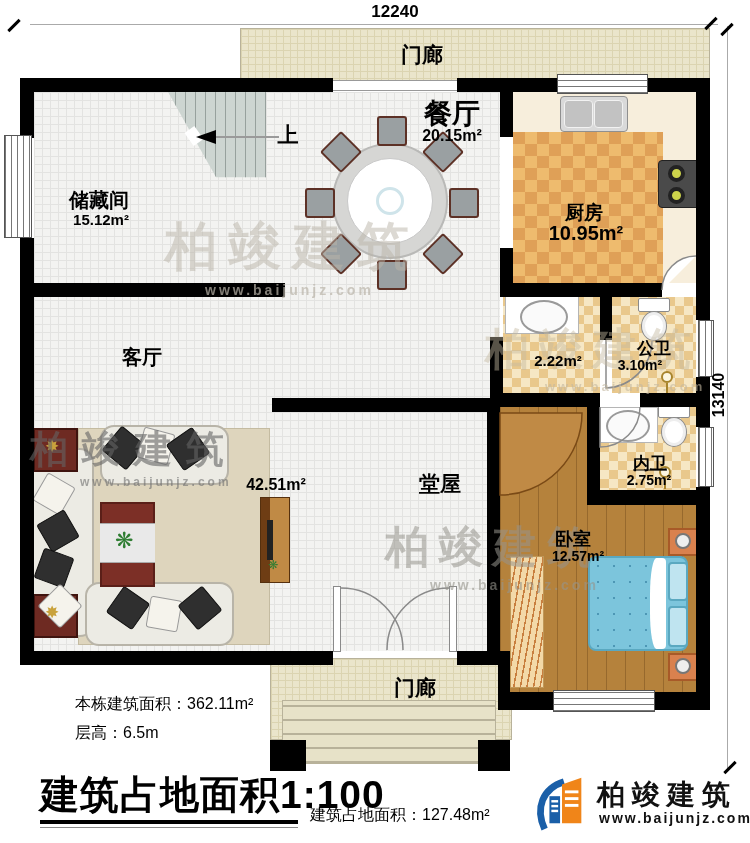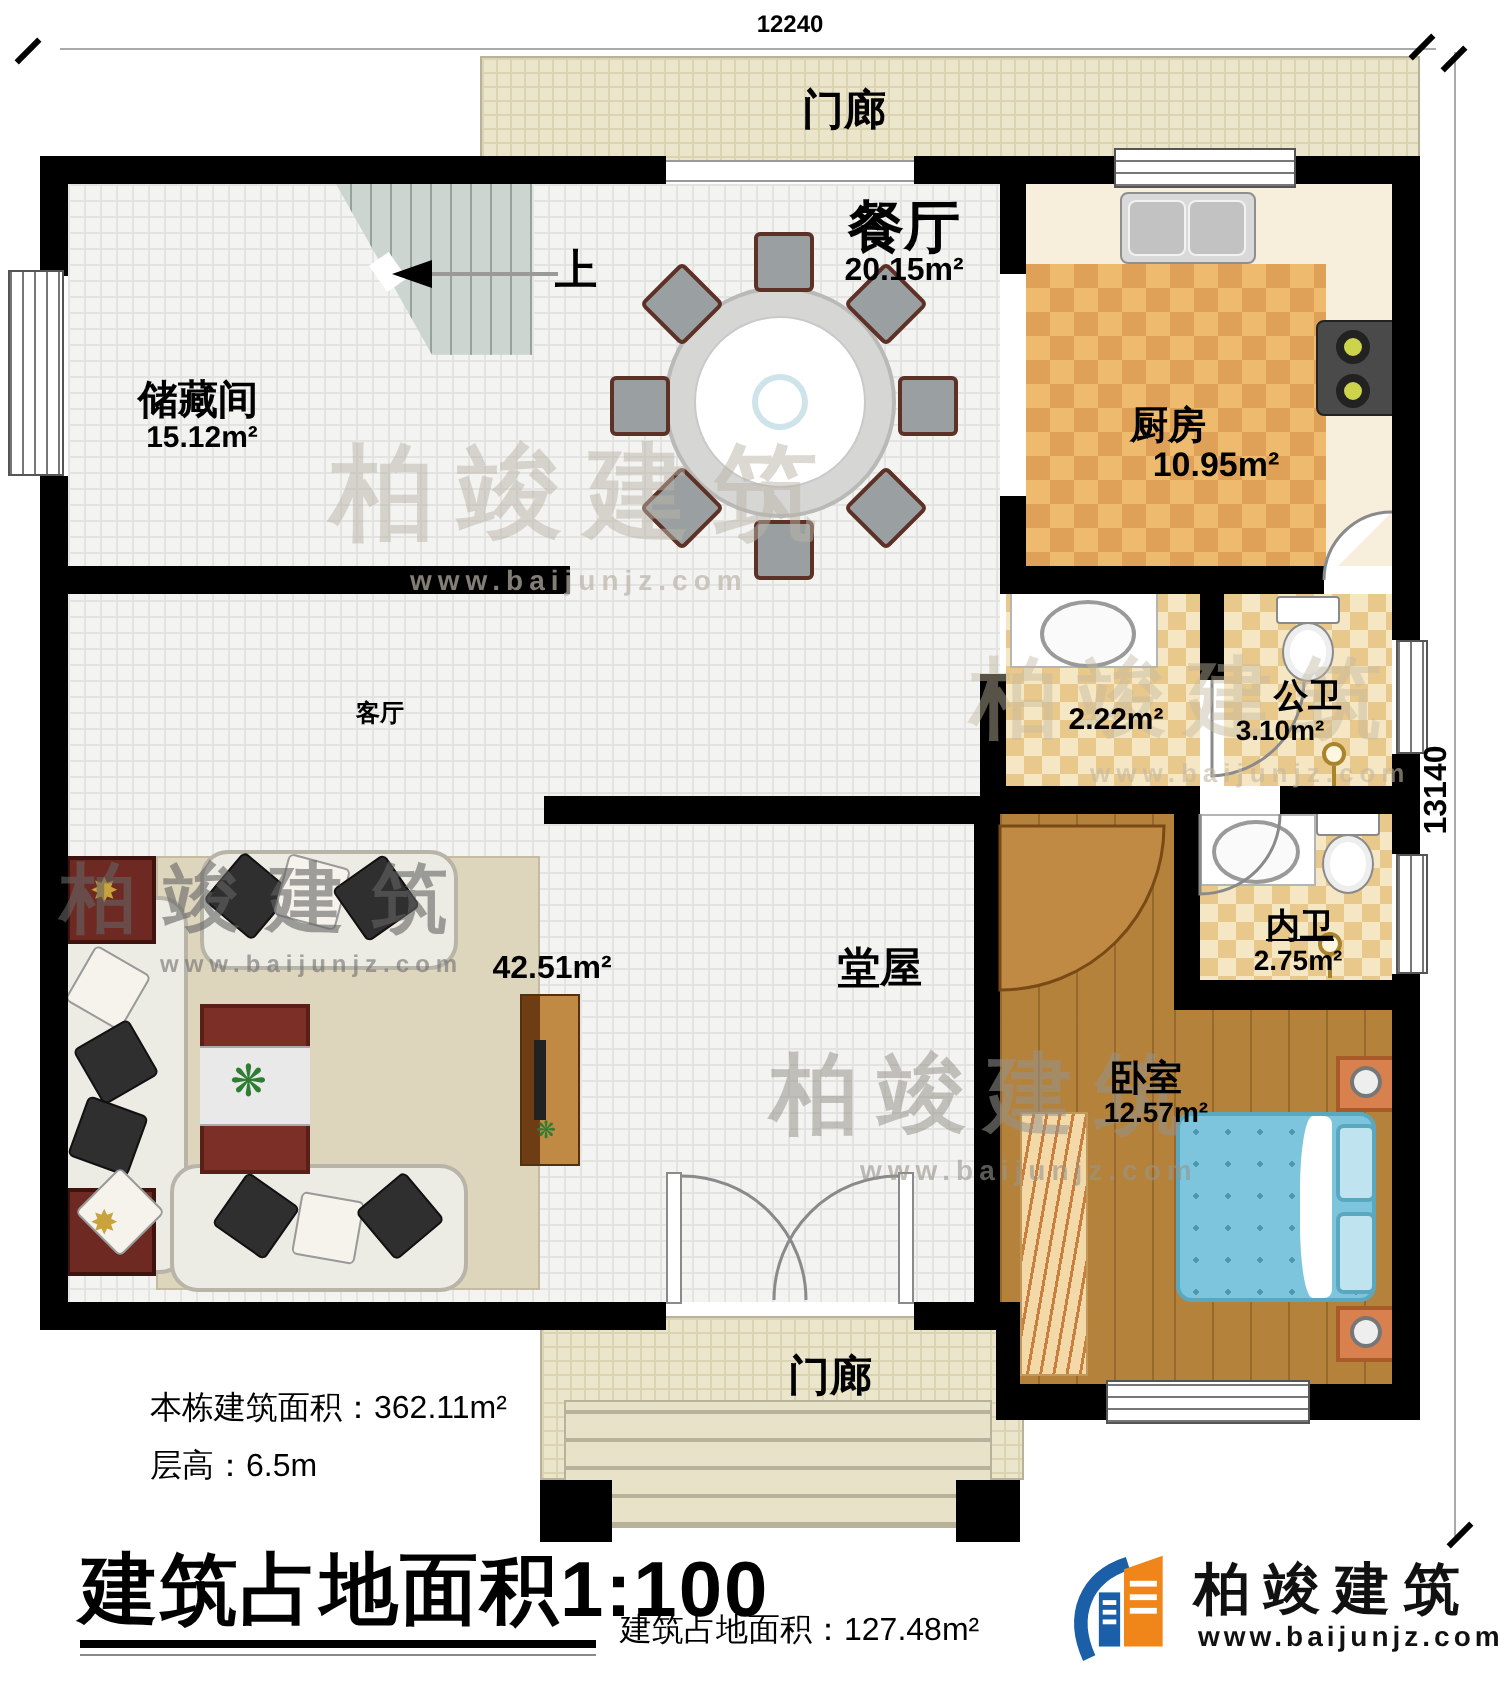--- a/index.html
+++ b/index.html
@@ -47,21 +47,21 @@
 <body>
 
 <div id="plan">
 
   <div class="dimline" style="left:30px;top:24px;width:688px;height:1px;"></div>
   <div class="dimline" style="left:727px;top:26px;width:1px;height:742px;"></div>
   <div class="tick" style="left:6px;top:24px;"></div>
   <div class="tick" style="left:703px;top:22px;"></div>
   <div class="tick" style="left:719px;top:28px;"></div>
   <div class="tick" style="left:722px;top:766px;"></div>
-  <div class="lbl" style="left:395px;top:12px;font-size:12px;">12240</div>
+  <div class="lbl" style="left:395px;top:12px;font-size:17px;">12240</div>
   <div class="lbl" style="left:719px;top:395px;font-size:16px;transform:translate(-50%,-50%) rotate(-90deg);">13140</div>
 
   <div class="abs floor-porch" style="left:240px;top:28px;width:470px;height:57px;z-index:6;"></div>
   <div class="abs floor-porch" style="left:270px;top:658px;width:242px;height:82px;z-index:6;"></div>
   <div class="abs" style="left:282px;top:700px;width:214px;height:64px;z-index:7;border:1px solid #b8b29a;box-sizing:border-box;
               background:repeating-linear-gradient(0deg,#b8b29a 0 2px,#e7e2c8 2px 14px);"></div>
   <div class="wall" style="left:270px;top:740px;width:36px;height:31px;"></div>
   <div class="wall" style="left:478px;top:740px;width:32px;height:31px;"></div>
 
   <div class="abs floor-tile" style="left:34px;top:92px;width:466px;height:559px;z-index:10;"></div>
@@ -208,25 +208,25 @@
   </div>
   <div class="wm" style="left:385px;top:518px;font-size:44px;letter-spacing:10px;color:rgba(150,148,140,0.55);">
     <span>柏竣建筑</span>
     <span class="wm-sub" style="font-size:14px;color:rgba(150,148,140,0.6);margin-left:45px;">www.baijunjz.com</span>
   </div>
 
   <div class="lbl" style="left:422px;top:55px;font-size:21px;">门廊</div>
   <div class="lbl" style="left:452px;top:114px;font-size:28px;">餐厅</div>
   <div class="lbl" style="left:452px;top:136px;font-size:16px;">20.15m²</div>
   <div class="lbl" style="left:584px;top:213px;font-size:19px;">厨房</div>
-  <div class="lbl" style="left:608px;top:233px;font-size:17px;">10.95m²</div>
+  <div class="lbl" style="left:586px;top:233px;font-size:20px;">10.95m²</div>
   <div class="lbl" style="left:99px;top:200px;font-size:20px;">储藏间</div>
   <div class="lbl" style="left:101px;top:219px;font-size:15px;">15.12m²</div>
   <div class="lbl" style="left:288px;top:135px;font-size:21px;">上</div>
-  <div class="lbl" style="left:142px;top:357px;font-size:12px;margin-left:48px;">客厅</div>
+  <div class="lbl" style="left:142px;top:357px;font-size:20px;">客厅</div>
   <div class="lbl" style="left:558px;top:360px;font-size:15px;">2.22m²</div>
   <div class="lbl" style="left:654px;top:348px;font-size:17px;">公卫</div>
   <div class="lbl" style="left:640px;top:365px;font-size:14px;">3.10m²</div>
   <div class="lbl" style="left:650px;top:463px;font-size:17px;text-decoration:underline;">内卫</div>
   <div class="lbl" style="left:649px;top:480px;font-size:14px;">2.75m²</div>
   <div class="lbl" style="left:440px;top:484px;font-size:21px;">堂屋</div>
   <div class="lbl" style="left:276px;top:485px;font-size:16px;">42.51m²</div>
   <div class="lbl" style="left:573px;top:539px;font-size:18px;">卧室</div>
   <div class="lbl" style="left:578px;top:556px;font-size:14px;">12.57m²</div>
   <div class="lbl" style="left:415px;top:688px;font-size:21px;">门廊</div>

